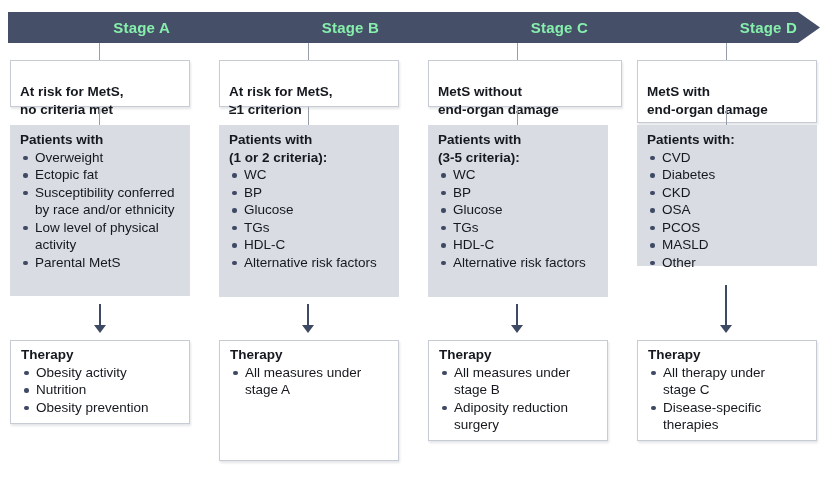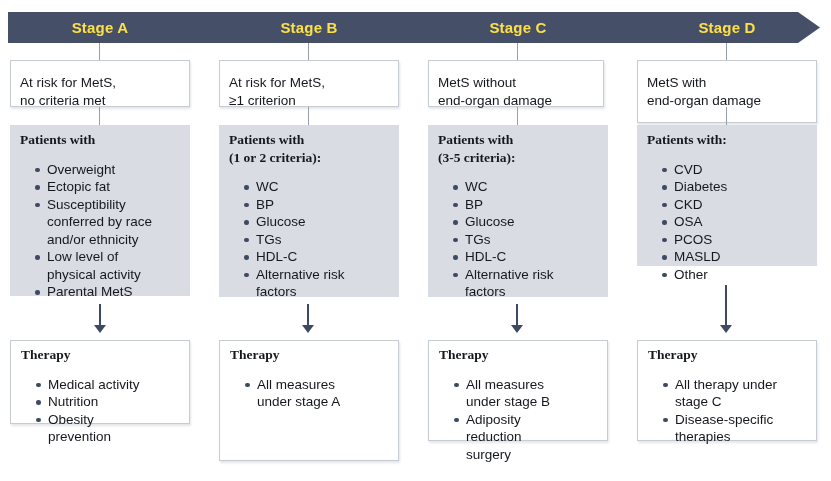--- a/index.html
+++ b/index.html
@@ -7,30 +7,30 @@
     position:relative;width:831px;height:481px;background:#ffffff;
     font-family:"Liberation Sans",sans-serif;color:#15181e;overflow:hidden;
   }
   .banner{
     position:absolute;left:8px;top:12px;width:812px;height:31px;
     background:#454f67;
     clip-path:polygon(0 0,790px 0,100% 50%,790px 100%,0 100%);
   }
   .stage-label{
     position:absolute;top:0;height:31px;line-height:31px;width:140px;
-    text-align:center;color:#fde047;font-weight:bold;font-size:15px;letter-spacing:.2px;
+    text-align:right;color:#86efac;font-weight:bold;font-size:15px;letter-spacing:.2px;
   }
   .connector{position:absolute;width:1px;background:#989ea9;}
   .box{position:absolute;box-sizing:border-box;font-size:13.5px;line-height:17.5px;}
   .white-box{background:#ffffff;border:1px solid #c7cbd3;box-shadow:1px 1.5px 2px rgba(40,50,70,.12);}
-  .criteria{font-weight:normal;padding:13px 9px;white-space:pre-line;line-height:18px;}
+  .criteria{font-weight:bold;padding:22px 9px;white-space:pre-line;line-height:18px;}
   .patients{background:#dadce4;padding:6px 8px 6px 10px;}
   .therapy{padding:5px 25px 5px 10px;}
-  .hdr{font-weight:bold;white-space:pre-line;font-family:Liberation Serif, serif;}
-  ul{margin:12px;padding:0;list-style:none;}
+  .hdr{font-weight:bold;white-space:pre-line;}
+  ul{margin:0;padding:0;list-style:none;}
   li{position:relative;padding-left:15px;}
   li::before{
     content:"";position:absolute;left:3px;top:7px;width:4.5px;height:4.5px;
     border-radius:50%;background:#3e4963;
   }
   .arrow{position:absolute;width:12px;}
   .arrow .shaft{position:absolute;left:5px;top:0;width:2px;background:#3e4963;display:block;}
   .arrow .head{
     position:absolute;left:0;bottom:0;width:0;height:0;display:block;
     border-left:6px solid transparent;border-right:6px solid transparent;
@@ -67,21 +67,21 @@
         <li>Parental MetS</li>
       </ul>
     </div>
     <div class="arrow" style="left:94px;top:304px;height:29px">
       <i class="shaft" style="height:21px"></i>
         <i class="head"></i>
     </div>
     <div class="box white-box therapy" style="left:10px;top:340px;width:180px;height:84px">
       <div class="hdr">Therapy</div>
       <ul>
-        <li>Medical activity</li>
+        <li>Obesity activity</li>
         <li>Nutrition</li>
         <li>Obesity prevention</li>
       </ul>
     </div>
   </div>
 
   
   <div class="col">
     <div class="connector" style="left:308px;top:43px;height:17px"></div>
     <div class="box white-box criteria" style="left:219px;top:60px;width:180px;height:47px">At risk for MetS,
@@ -107,21 +107,21 @@
       <div class="hdr">Therapy</div>
       <ul>
         <li>All measures under stage A</li>
       </ul>
     </div>
   </div>
 
   
   <div class="col">
     <div class="connector" style="left:517px;top:43px;height:17px"></div>
-    <div class="box white-box criteria" style="left:428px;top:60px;width:176px;height:47px">MetS without
+    <div class="box white-box criteria" style="left:428px;top:60px;width:194px;height:47px">MetS without
 end-organ damage</div>
     <div class="connector" style="left:517px;top:107px;height:18px"></div>
     <div class="box patients" style="left:428px;top:125px;width:180px;height:172px">
       <div class="hdr">Patients with
 (3-5 criteria):</div>
       <ul>
         <li>WC</li>
         <li>BP</li>
         <li>Glucose</li>
         <li>TGs</li>

